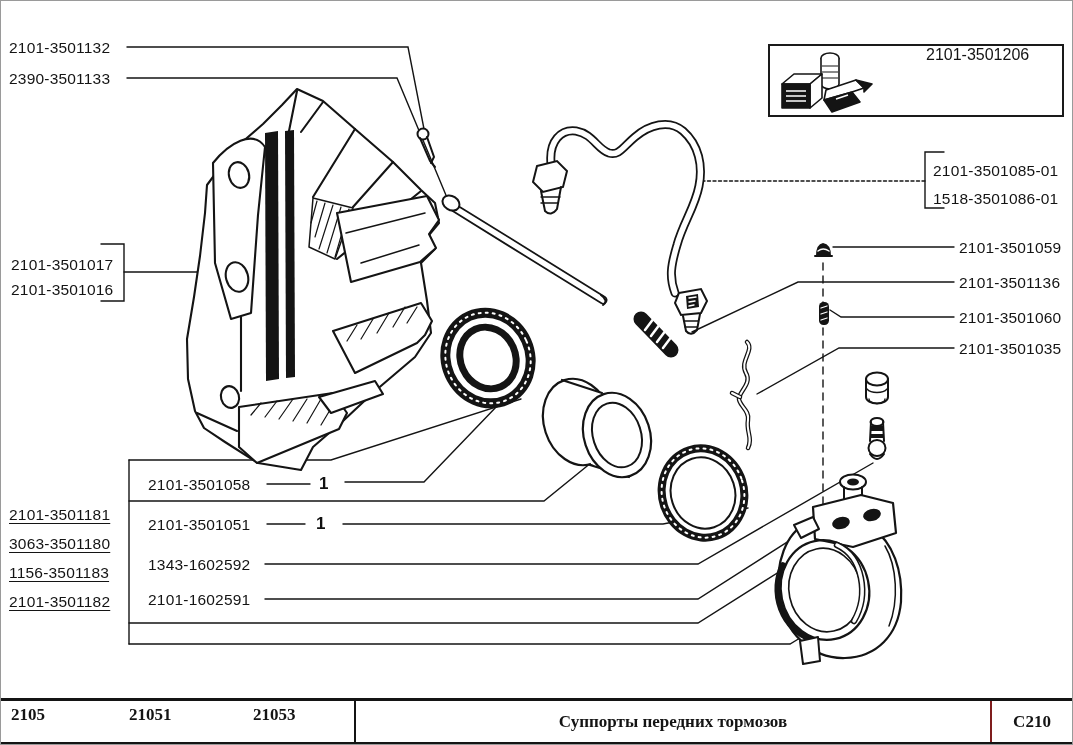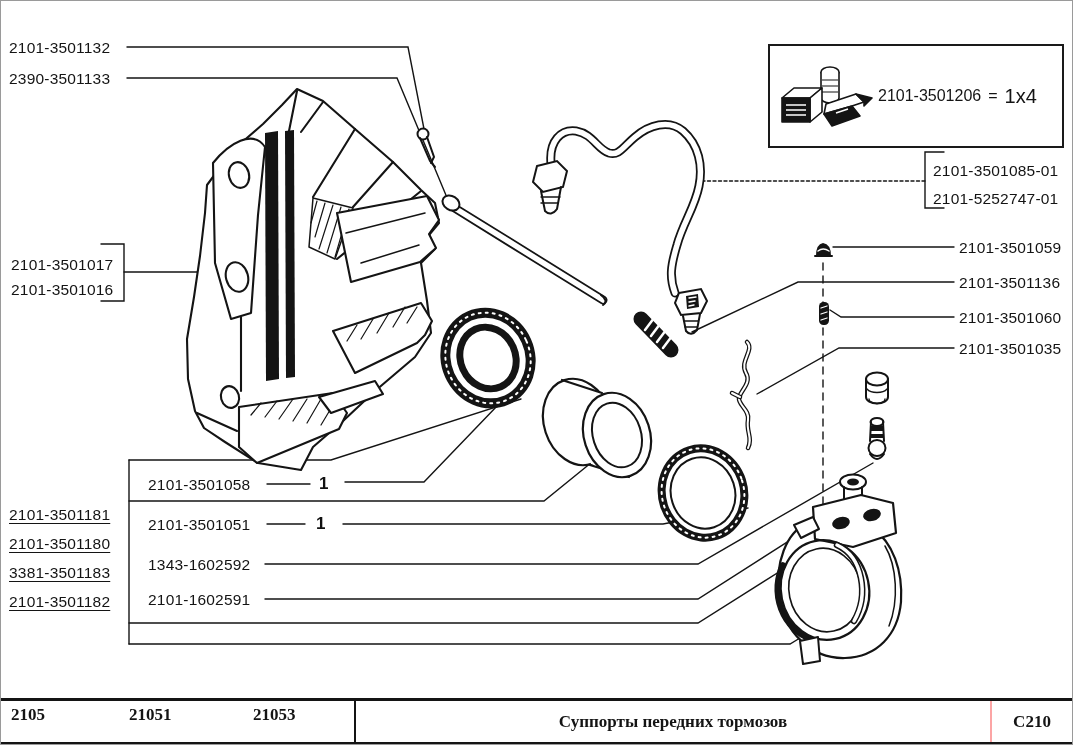--- a/index.html
+++ b/index.html
@@ -9,36 +9,36 @@
     font-family:"Liberation Sans",sans-serif;color:#141414;overflow:hidden;
   }
   svg.art{position:absolute;left:0;top:0;}
   .lbl{
     position:absolute;font-size:15.5px;line-height:1.1;letter-spacing:.2px;
     color:#141414;white-space:nowrap;
   }
   .lbl.u{text-decoration:underline;text-underline-offset:3px;}
   .qty{position:absolute;font-size:17px;font-weight:bold;color:#111;}
   .kitbox{
-    position:absolute;left:767px;top:43px;width:296px;height:104px;
+    position:absolute;left:767px;top:43px;width:296px;height:73px;
     border:2px solid #1a1a1a;box-sizing:border-box;background:#fff;
-    display:flex;align-items:center;
+    display:flex;align-items:flex-start;gap:48px;
   }
   .kitbox .icon{width:100px;height:72px;margin-left:8px;flex:0 0 auto;}
   .kitbox .ktext{font-size:16px;color:#141414;white-space:nowrap;}
   .kitbox .kqty{font-size:20px;font-weight:normal;}
   .footer{
     position:absolute;left:0;right:0;top:697px;height:46px;
     border-top:3px solid #141414;border-bottom:2px solid #141414;
     display:flex;align-items:stretch;box-sizing:border-box;
     font-family:"Liberation Serif",serif;font-weight:bold;font-size:17px;
   }
   .footer .cell-models{width:355px;position:relative;border-right:2px solid #141414;box-sizing:border-box;}
   .footer .cell-models span{position:absolute;top:4px;}
-  .footer .cell-title{flex:1;display:flex;align-items:center;justify-content:center;border-right:2px solid #fca5a5;}
+  .footer .cell-title{flex:1;display:flex;align-items:center;justify-content:center;border-right:2px solid #7f1d1d;}
   .footer .cell-code{width:80px;display:flex;align-items:center;justify-content:center;}
 </style>
 </head>
 <body>
 
 <div class="page">
 
   <svg class="art" width="1073" height="745" viewBox="0 0 1073 745">
     <g fill="none" stroke="#141414" stroke-width="1.4" stroke-linecap="round">
 
@@ -220,37 +220,37 @@
     </g>
   </svg>
 
   <div class="lbl" style="left:8px;top:38px">2101-3501132</div>
   <div class="lbl" style="left:8px;top:69px">2390-3501133</div>
 
   <div class="lbl" style="left:10px;top:255px">2101-3501017</div>
   <div class="lbl" style="left:10px;top:280px">2101-3501016</div>
 
   <div class="lbl" style="left:932px;top:161px">2101-3501085-01</div>
-  <div class="lbl" style="left:932px;top:189px">2101-5252747-01</div>
+  <div class="lbl" style="left:932px;top:189px">1518-3501086-01</div>
 
   <div class="lbl" style="left:958px;top:238px">2101-3501059</div>
   <div class="lbl" style="left:958px;top:273px">2101-3501136</div>
   <div class="lbl" style="left:958px;top:308px">2101-3501060</div>
   <div class="lbl" style="left:958px;top:339px">2101-3501035</div>
 
   <div class="lbl" style="left:147px;top:475px">2101-3501058</div>
   <div class="qty" style="left:318px;top:473px">1</div>
   <div class="lbl" style="left:147px;top:515px">2101-3501051</div>
   <div class="qty" style="left:315px;top:513px">1</div>
   <div class="lbl" style="left:147px;top:555px">1343-1602592</div>
   <div class="lbl" style="left:147px;top:590px">2101-1602591</div>
 
   <div class="lbl u" style="left:8px;top:505px">2101-3501181</div>
-  <div class="lbl u" style="left:8px;top:534px">2101-3501180</div>
-  <div class="lbl u" style="left:8px;top:563px">3381-3501183</div>
+  <div class="lbl u" style="left:8px;top:534px">3063-3501180</div>
+  <div class="lbl u" style="left:8px;top:563px">1156-3501183</div>
   <div class="lbl u" style="left:8px;top:592px">2101-3501182</div>
 
   <div class="kitbox">
     <svg class="icon" viewBox="0 0 100 72">
       <g stroke="#141414" stroke-width="1.6" fill="none" stroke-linejoin="round">
 
         <ellipse cx="52" cy="12" rx="9" ry="5" fill="#fff"></ellipse>
         <path fill="#fff" d="M43,12 V38 A9,5 0 0 0 61,38 V12"></path>
         <path stroke-width="1.1" d="M44,20 H60 M44,26 H60 M44,32 H60"></path>
 

